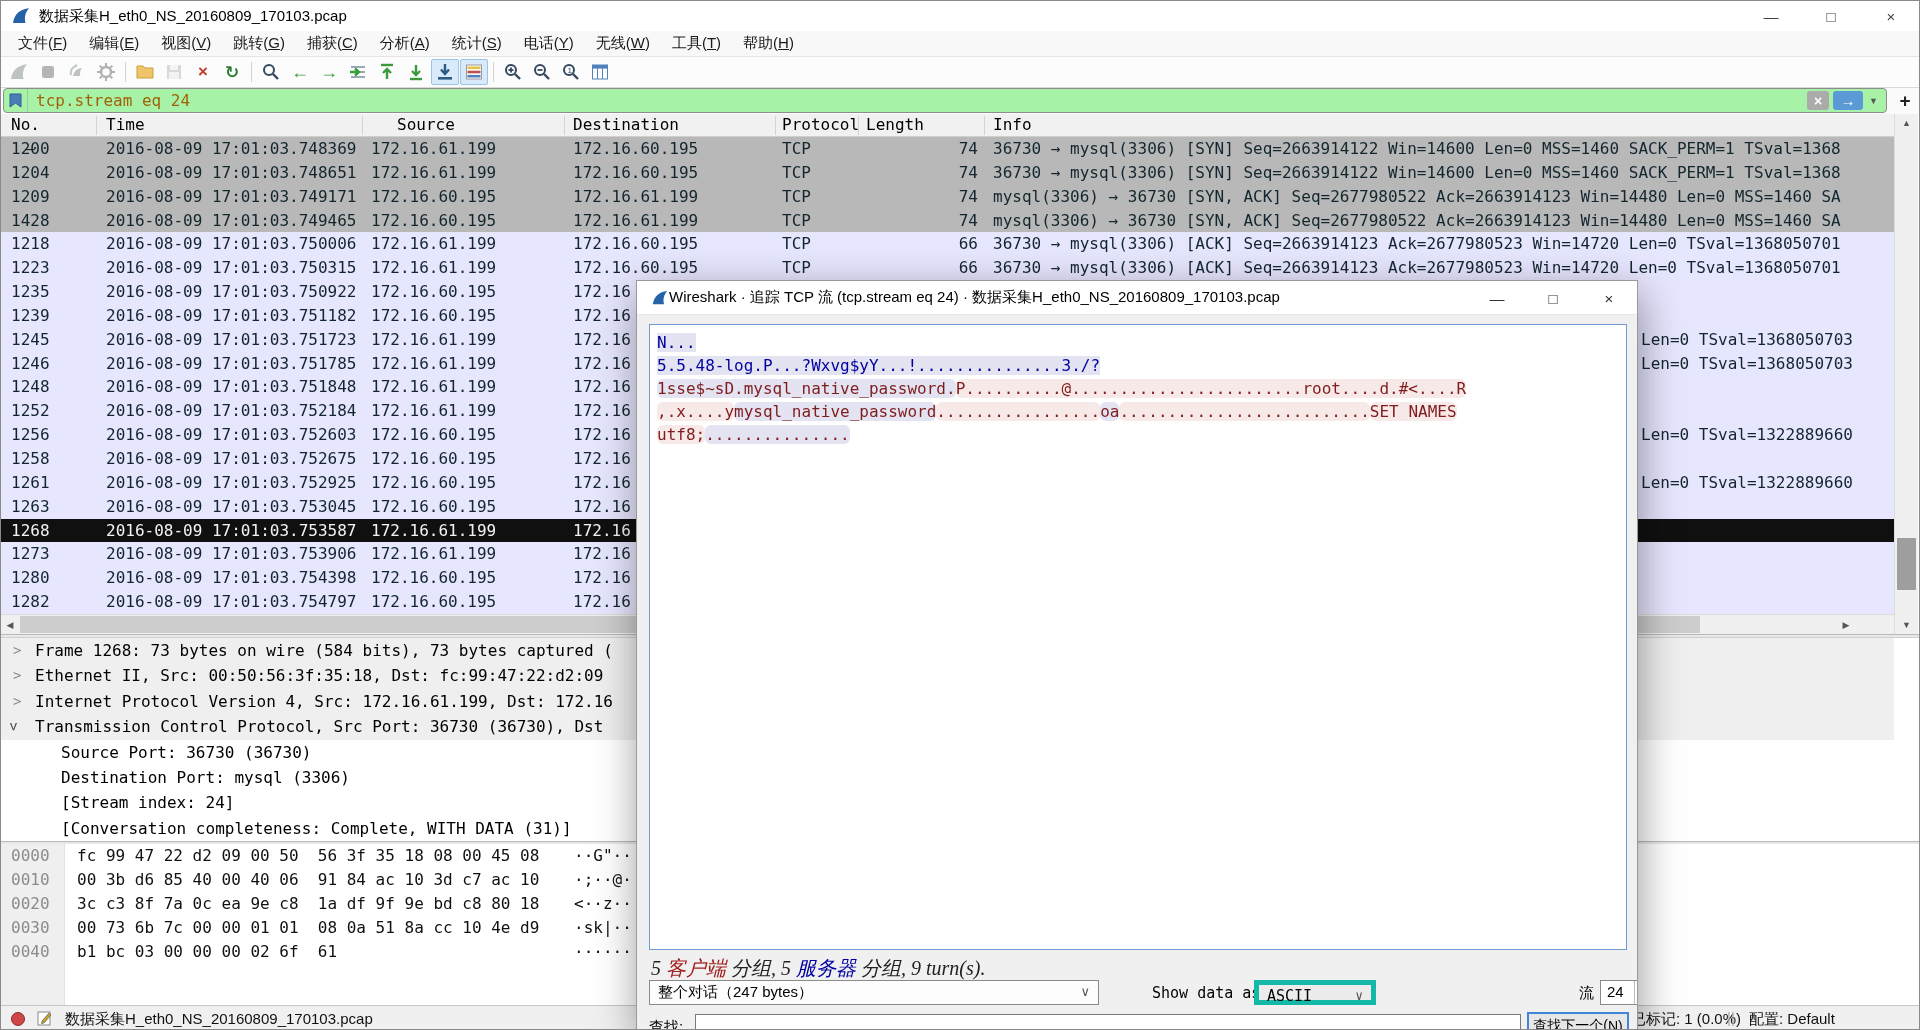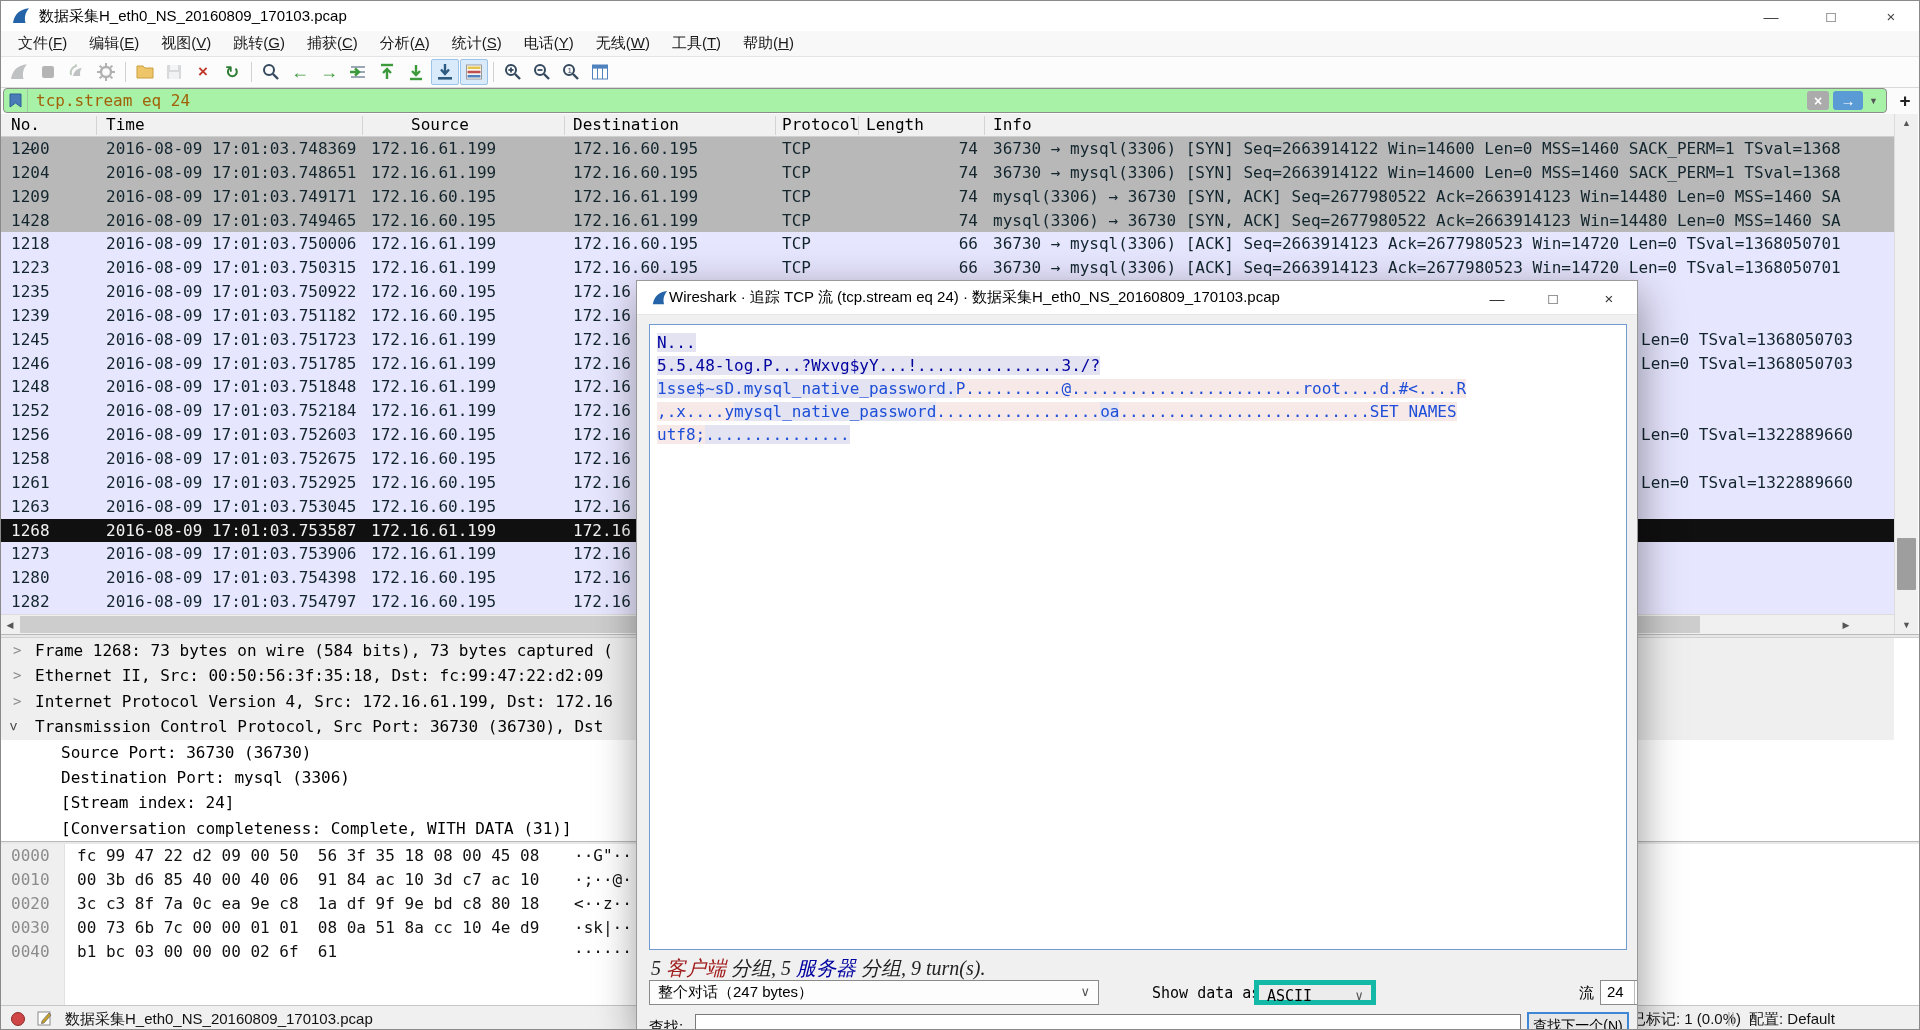--- a/index.html
+++ b/index.html
@@ -104,21 +104,21 @@
   #dialog { position:absolute; left:635px; top:279px; width:1002px; height:751px; background:#f0f0f0; border:1px solid #999; box-shadow:2px 12px 40px rgba(0,0,0,.4); overflow:hidden; z-index:20; }
   #dlg-titlebar { position:absolute; top:0; left:0; width:100%; height:34px; background:#fff; display:flex; align-items:center; border-bottom:1px solid #e6e6e6; }
   #dlg-titlebar .win-icon { margin-left:14px; width:18px; height:18px; }
   #dlg-title { font-size:15px; color:#000; white-space:nowrap; }
   #dlg-btns { position:absolute; right:0; top:0; height:34px; display:flex; }
   .dlg-btn { width:56px; height:34px; display:flex; align-items:center; justify-content:center; font-size:15px; color:#333; }
   #dlg-stream { position:absolute; left:12px; top:43px; width:978px; height:626px; background:#fff; border:1px solid #6f9bd1; padding:6px 7px; overflow:hidden;
                 font-family:"DejaVu Sans Mono","Liberation Mono",monospace; font-size:16px; line-height:23px; }
   .sline { white-space:pre; }
   .seg-server { color:#0000a0; background:#e3e3f1; }
-  .seg-client { color:#1d4ed8; background:#f8e9e9; }
+  .seg-client { color:#7f1d1d; background:#f8e9e9;border-radius:6px; }
   .seg-client.hl { background:#e3e3f1; }
   #dlg-hint { position:absolute; left:14px; top:674px; font-family:"Liberation Serif","DejaVu Serif",serif; font-style:italic; font-size:20px; color:#222; }
   .hint-client { color:#a11c1c; }
   .hint-server { color:#0000a0; }
   #dlg-combo1 { position:absolute; left:12px; top:699px; width:450px; height:25px; background:#fdfdfd; border:1px solid #8a8a8a; font-size:15px; padding:2px 8px; }
   #dlg-combo1 .caret, #dlg-combo2 .caret { position:absolute; right:8px; top:3px; color:#555; font-size:13px; }
   #dlg-showlabel { position:absolute; left:515px; top:703px; font-size:15px; font-family:"DejaVu Sans Mono","Liberation Mono",monospace; }
   #dlg-combo2 { position:absolute; left:617px; top:699px; width:122px; height:25px; background:#ececec; border:5px solid #14b8a6; font-size:15px; font-family:"DejaVu Sans Mono","Liberation Mono",monospace; padding:2px 8px; }
   #dlg-streamlabel { position:absolute; left:942px; top:703px; font-size:15px; }
   #dlg-spin { position:absolute; left:963px; top:699px; width:50px; height:25px; background:#fff; border:1px solid #8a8a8a; font-size:15px; padding:2px 6px; }
@@ -306,21 +306,21 @@
         <span class="filter-apply">→</span>
         <span class="filter-caret">▼</span>
       </span>
     </div>
     <div id="filter-add">+</div>
   </div>
 
   <div id="plist-header">
       <span class="hcell" style="left: 10px;">No.</span>
       <span class="hcell" style="left: 105px;">Time</span>
-      <span class="hcell" style="left: 370px; margin-left: 40px;">Source</span>
+      <span class="hcell" style="left: 356px; margin-left: 40px;">Source</span>
       <span class="hcell" style="left: 572px;">Destination</span>
       <span class="hcell" style="left: 781px;">Protocol</span>
       <span class="hcell" style="left: 865px;">Length</span>
       <span class="hcell" style="left: 992px;">Info</span>
       <div class="hsep" style="left: 95px;"></div>
       <div class="hsep" style="left: 361px;"></div>
       <div class="hsep" style="left: 563px;"></div>
       <div class="hsep" style="left: 774px;"></div>
       <div class="hsep" style="left: 857px;"></div>
       <div class="hsep" style="left: 983px;"></div>

